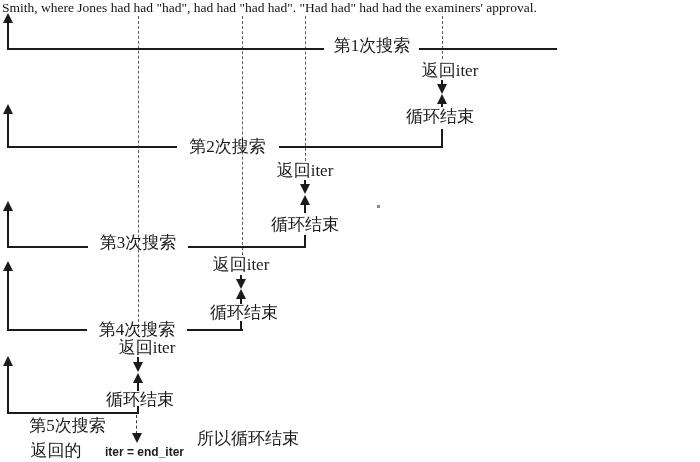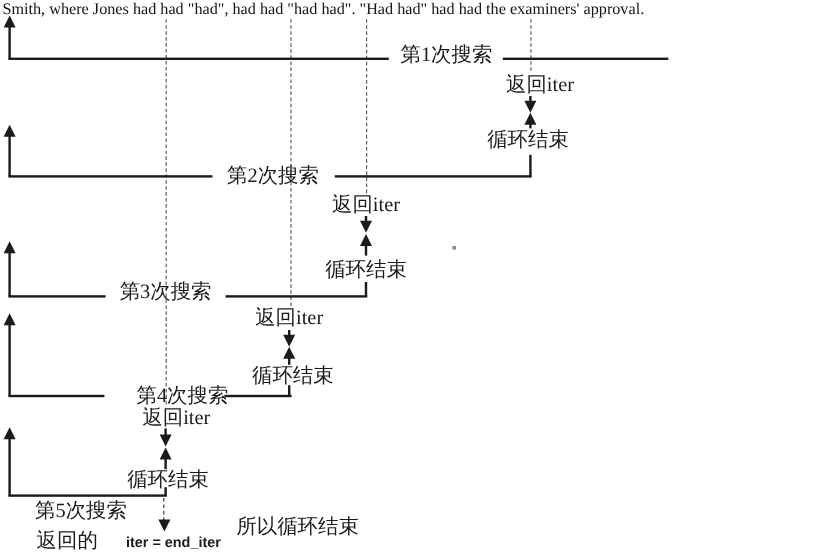--- a/index.html
+++ b/index.html
@@ -81,21 +81,21 @@
   </div>
 
   <div>
     <div class="ah-up" style="left:236px;top:289px"></div>
     <div class="vline" style="left:240px;top:297px;height:7px"></div>
     <div class="cjk" style="left:206px;top:304px;width:76px">循环结束</div>
     <div class="vline" style="left:240px;top:321px;height:9px"></div>
     <div class="ah-up" style="left:3px;top:261px"></div>
     <div class="vline" style="left:7px;top:269px;height:61px"></div>
     <div class="hline" style="left:7px;top:329px;width:80px"></div>
-    <div class="cjk" style="left:108px;top:321px;width:88px">第4次搜索</div>
+    <div class="cjk" style="left:93px;top:321px;width:88px">第4次搜索</div>
     <div class="hline" style="left:187px;top:329px;width:56px"></div>
     <div class="cjk" style="left:104px;top:339px;width:86px">返回iter</div>
     <div class="vline" style="left:137px;top:357px;height:6px"></div>
     <div class="ah-down" style="left:133px;top:362px"></div>
   </div>
 
   <div>
     <div class="ah-up" style="left:133px;top:373px"></div>
     <div class="vline" style="left:137px;top:381px;height:10px"></div>
     <div class="cjk" style="left:102px;top:391px;width:76px">循环结束</div>

